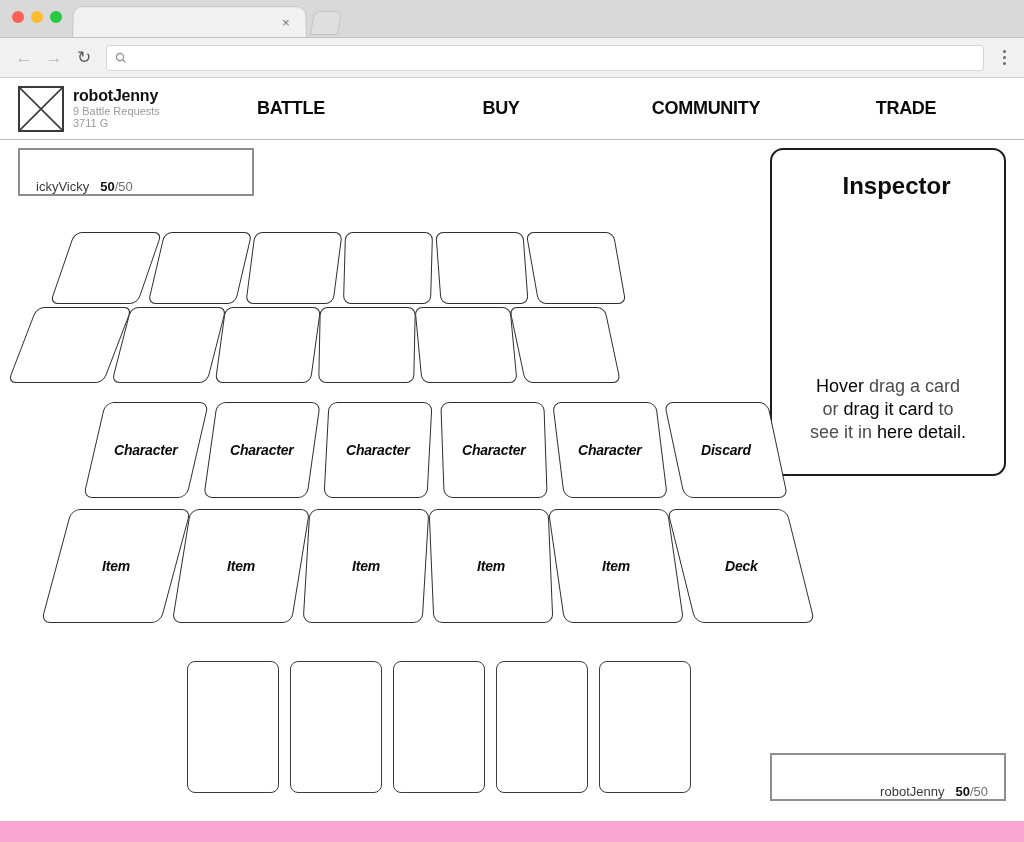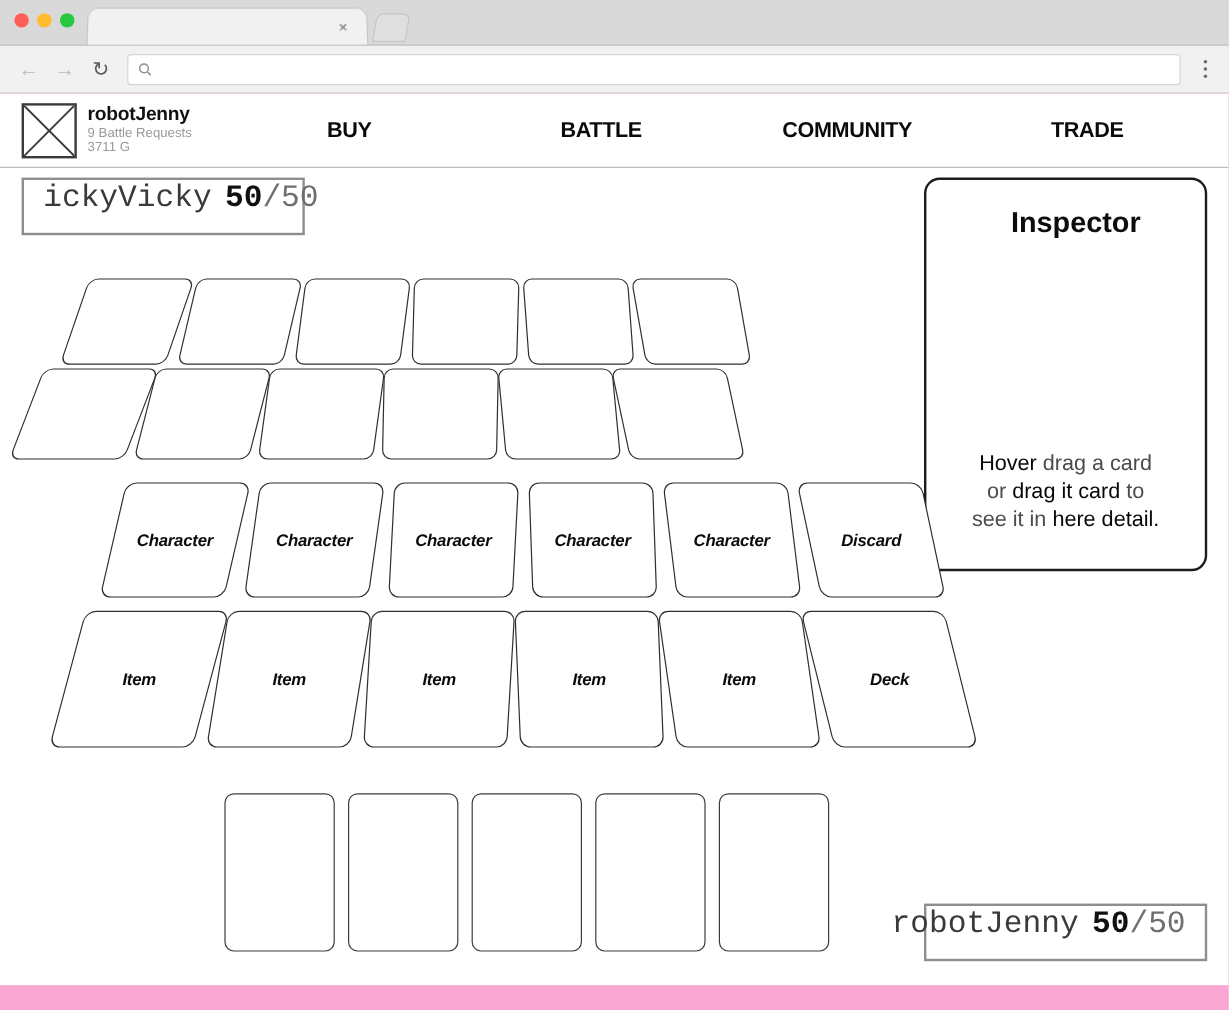--- a/index.html
+++ b/index.html
@@ -116,23 +116,23 @@
   .nav-item:nth-child(3) { width: 200px; }
   .nav-item:nth-child(4) { width: 200px; }
 
   
   .board { position: relative; width: 100%; height: 681px; background: #fff; }
 
   .hp-bar {
     position: absolute;
     border: 2px solid #8e8e8e;
     background: #fff;
-    display: flex; align-items: flex-start;
+    display: flex; align-items: flex-end;
     padding: 0 16px;
-    font-size: 26px; color: #2a2a2a; font-family: Liberation Mono, monospace;
+    font-size: 13px; color: #2a2a2a;
   }
   .hp-opponent { left: 18px; top: 8px; width: 236px; height: 48px; justify-content: flex-start; }
   .hp-player { right: 18px; bottom: 20px; width: 236px; height: 48px; justify-content: flex-end; }
   .hp-name { margin-right: 11px; color: #3a3a3a; }
   .hp-cur { font-weight: bold; color: #111; }
   .hp-sep, .hp-max { color: #6f6f6f; }
 
   
   .inspector {
     position: absolute; right: 18px; top: 8px;
@@ -217,22 +217,22 @@
             <line x1="42" y1="0" x2="0" y2="42" stroke="#3a3a3a" stroke-width="1.6"></line>
           </svg>
         </div>
         <div class="brand-text">
           <div class="brand-name">robotJenny</div>
           <div class="brand-sub">9 Battle Requests</div>
           <div class="brand-sub">3711 G</div>
         </div>
       </div>
       <nav class="mainnav">
+        <div class="nav-item">BATTLE</div>
         <div class="nav-item">BUY</div>
-        <div class="nav-item">BATTLE</div>
         <div class="nav-item">COMMUNITY</div>
         <div class="nav-item">TRADE</div>
       </nav>
     </div>
 
     <div class="board">
 
       <div class="hp-bar hp-opponent">
         <span class="hp-name">ickyVicky</span>
         <span class="hp-cur">50</span>

